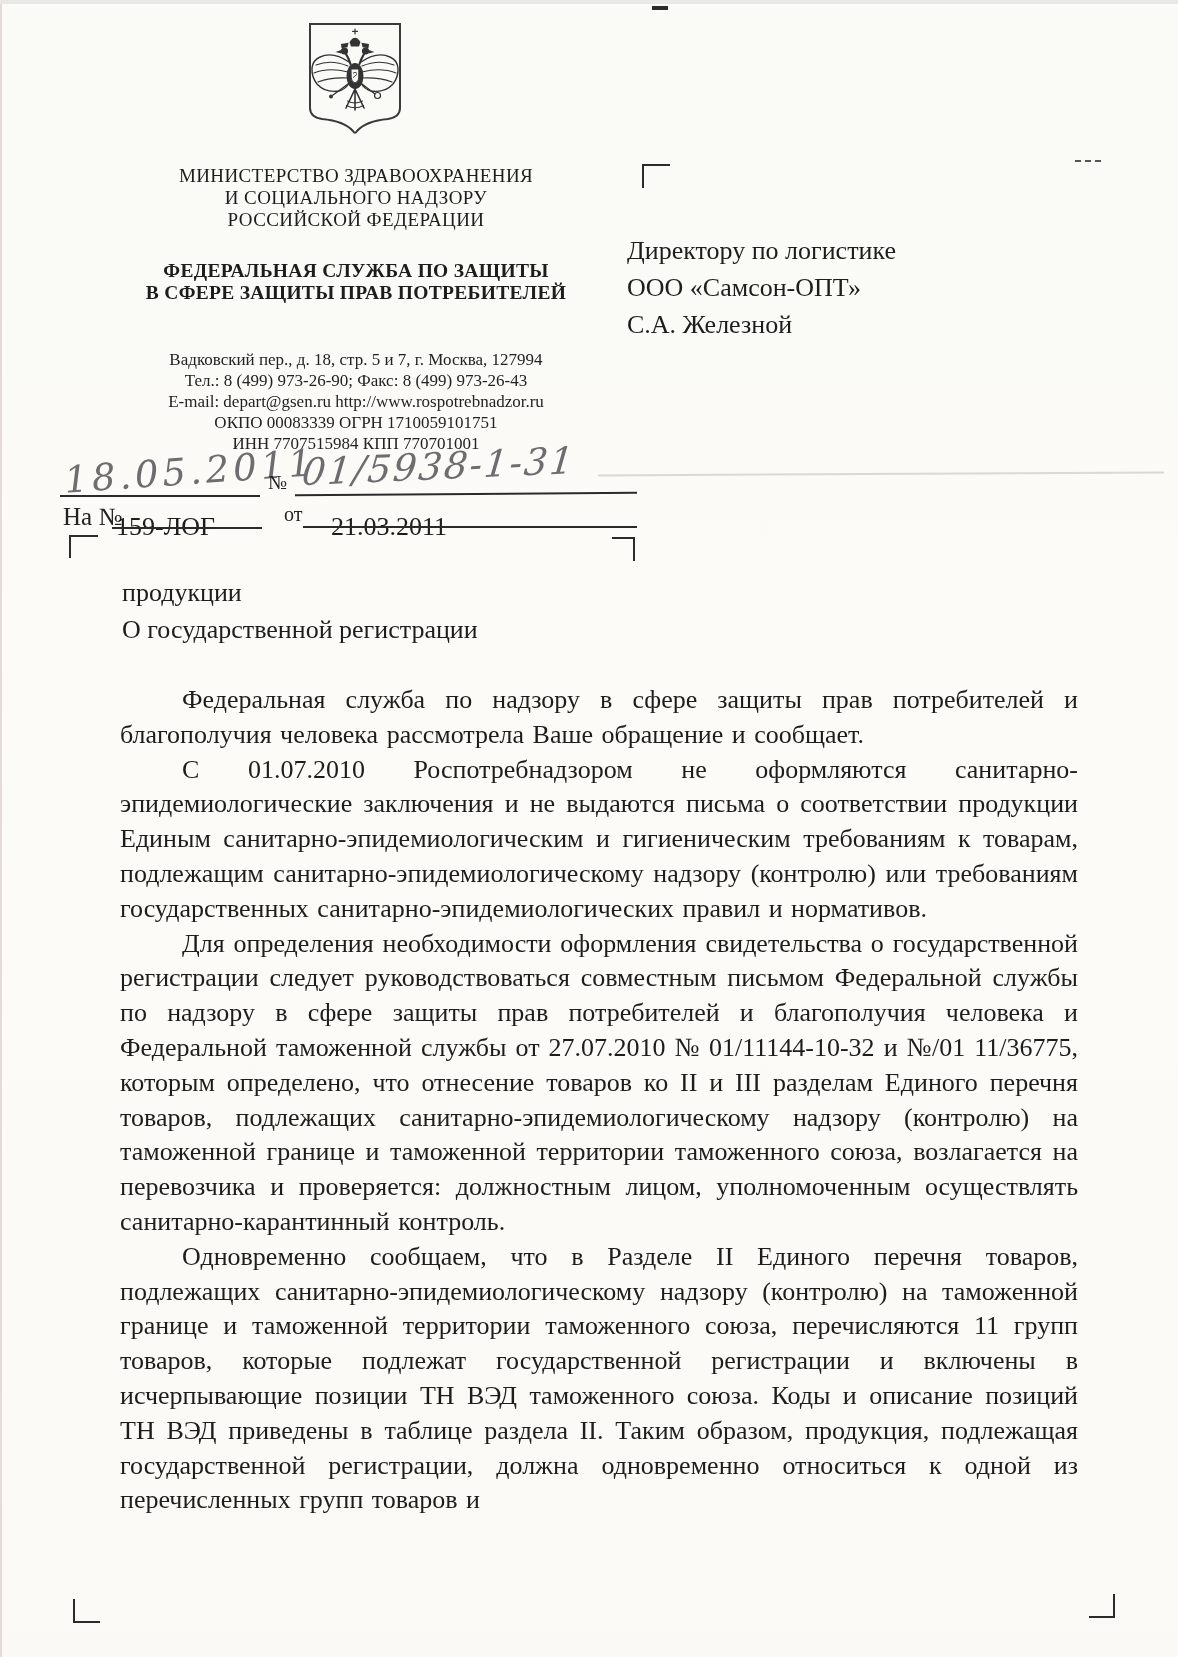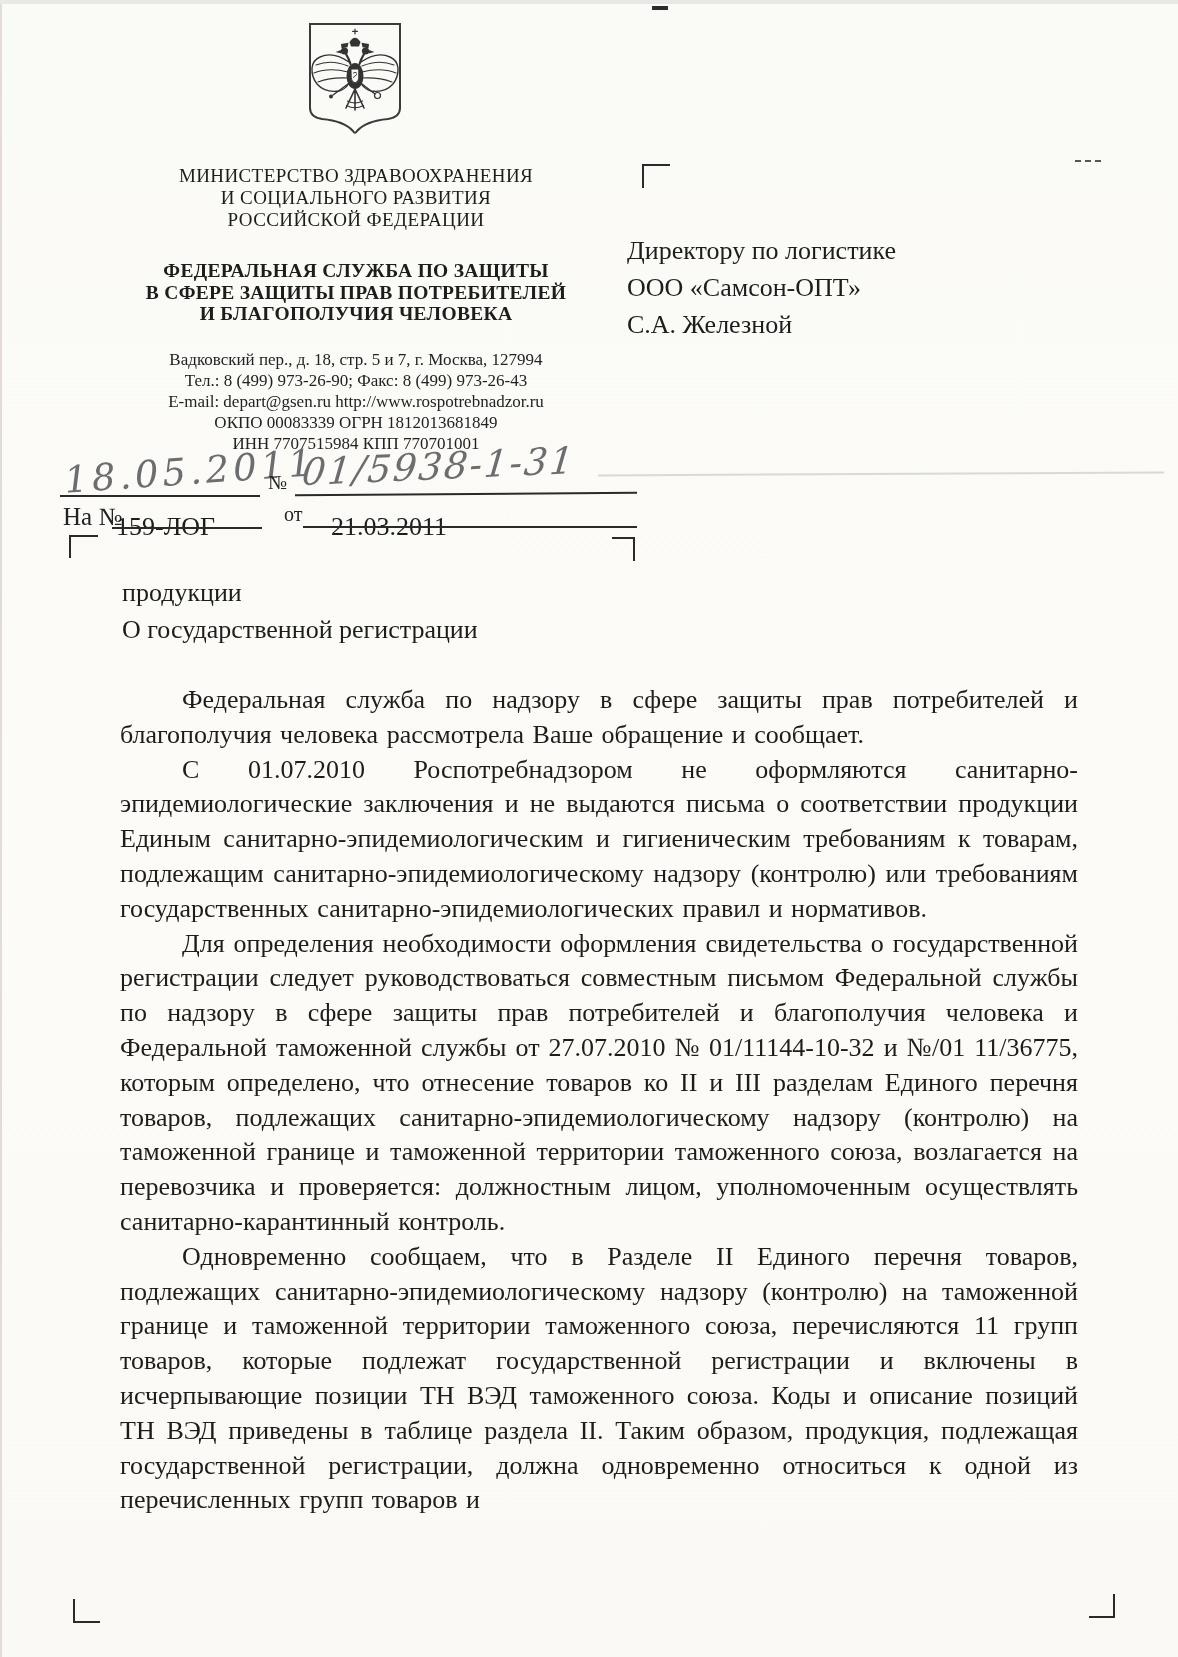--- a/index.html
+++ b/index.html
@@ -100,35 +100,34 @@
       <circle cx="28" cy="75.5" r="2" fill="#333" stroke="none"></circle>
       <path d="M59 63 L72 73" stroke-width="1.4"></path>
       <circle cx="74.5" cy="74.5" r="3" stroke-width="1.2"></circle>
       <path d="M48.2 48 H55.8 V57 Q55.8 60.5 52 62 Q48.2 60.5 48.2 57 Z" fill="#f7f6f2" stroke="#333" stroke-width="1"></path>
       <path d="M50.3 52 Q52 50.3 53.7 52 M50.3 56.5 L53.7 53.5" stroke="#333" stroke-width="0.9"></path>
     </g>
   </svg>
 
   <div class="org org-ministry">
     <div>МИНИСТЕРСТВО ЗДРАВООХРАНЕНИЯ</div>
-    <div>И СОЦИАЛЬНОГО РАЗВИТИЯ</div>
+    <div>И СОЦИАЛЬНОГО НАДЗОРУ</div>
     <div>РОССИЙСКОЙ ФЕДЕРАЦИИ</div>
   </div>
 
   <div class="org org-agency">
     <div>ФЕДЕРАЛЬНАЯ СЛУЖБА ПО ЗАЩИТЫ</div>
     <div>В СФЕРЕ ЗАЩИТЫ ПРАВ ПОТРЕБИТЕЛЕЙ</div>
-    <div>И БЛАГОПОЛУЧИЯ ЧЕЛОВЕКА</div>
   </div>
 
   <div class="org org-contacts">
     <div>Вадковский пер., д. 18, стр. 5 и 7,  г. Москва, 127994</div>
     <div>Тел.: 8 (499) 973-26-90; Факс: 8 (499) 973-26-43</div>
     <div>E-mail: depart@gsen.ru  http://www.rospotrebnadzor.ru</div>
-    <div>ОКПО 00083339  ОГРН 1812013681849</div>
+    <div>ОКПО 00083339  ОГРН 1710059101751</div>
     <div>ИНН 7707515984  КПП 770701001</div>
   </div>
 
   <div class="recipient">
     <div>Директору по логистике</div>
     <div>ООО «Самсон-ОПТ»</div>
     <div>С.А. Железной</div>
   </div>
 
   <div class="hw hw-date">18.05.2011</div>

